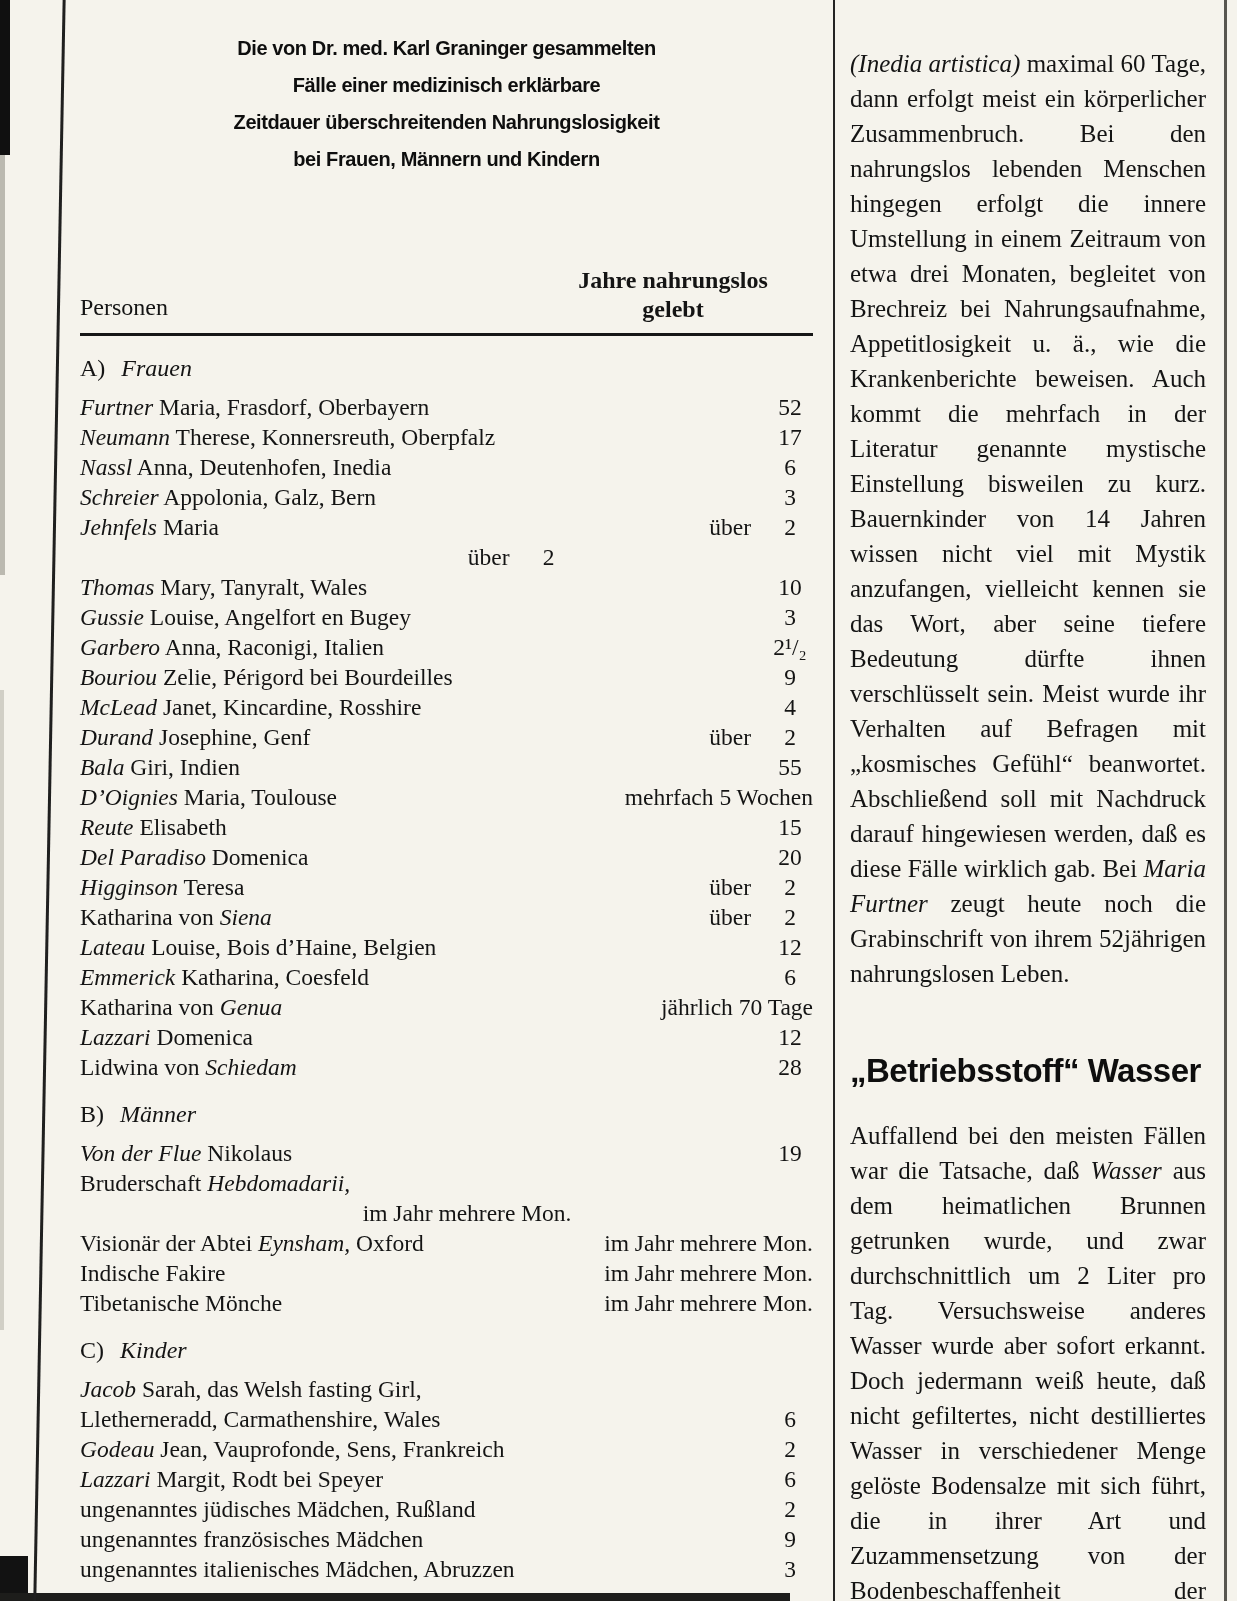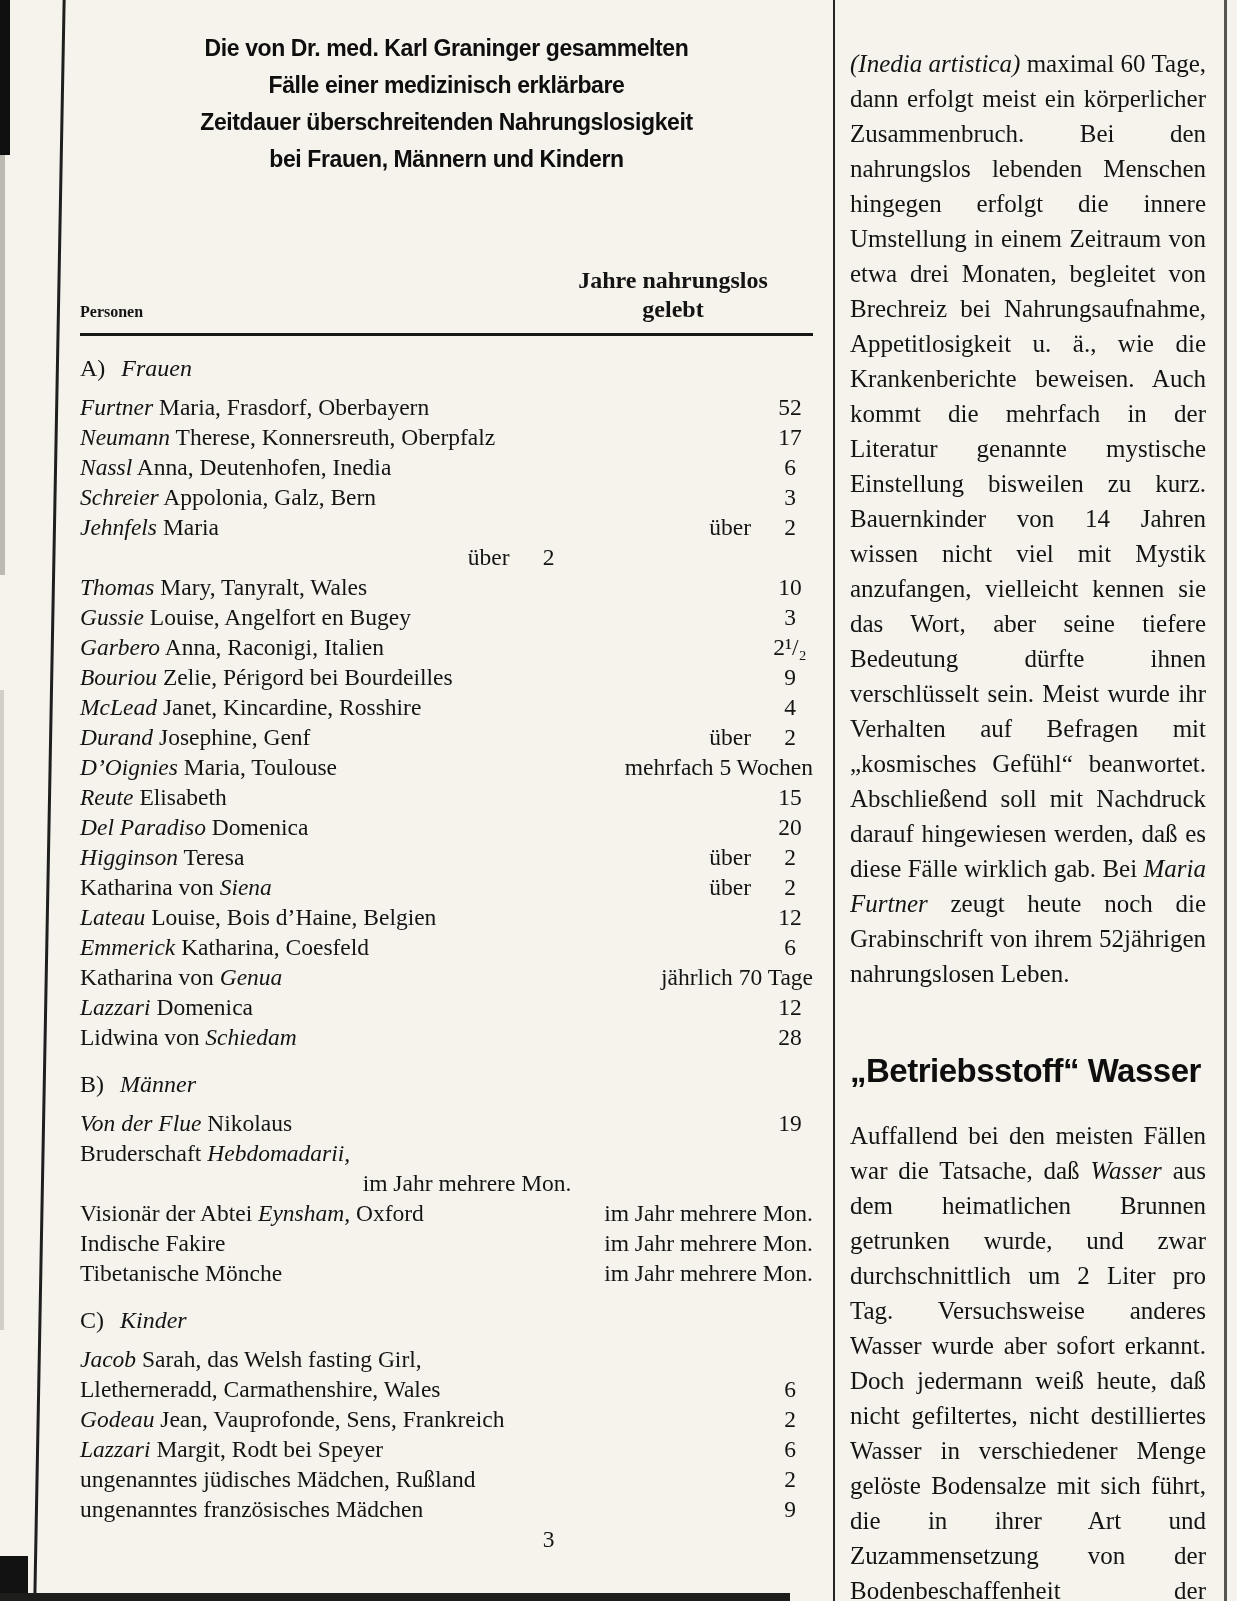--- a/index.html
+++ b/index.html
@@ -15,24 +15,24 @@
   .edge-bottom{position:absolute;left:0;top:1593px;width:790px;height:8px;background:#1d1d1b;}
   .rule-left{position:absolute;left:63px;top:-20px;width:3px;height:1680px;background:#1f1f1f;transform:rotate(1.05deg);transform-origin:top left;}
   .rule-divider{position:absolute;left:833px;top:0;width:2px;height:1601px;background:#232323;}
   .rule-right{position:absolute;left:1224px;top:0;width:3px;height:1601px;background:#575650;}
 
   
   .col-left{position:absolute;left:80px;top:0;width:733px;}
   .title{
     margin-top:30px;text-align:center;
     font-family:"Liberation Sans",sans-serif;font-weight:bold;
-    font-size:23px;line-height:37px;letter-spacing:-0.4px;color:#0e0e0e;
+    font-size:20px;line-height:37px;letter-spacing:-0.4px;color:#0e0e0e;
   }
   .thead{display:flex;justify-content:space-between;align-items:flex-end;margin-top:88px;}
-  .th-person{font-weight:bold;font-size:16px;padding-bottom:3px;}
+  .th-person{font-weight:normal;font-size:24px;padding-bottom:3px;}
   .th-value{font-weight:bold;font-size:24px;line-height:29px;text-align:center;width:280px;}
   .head-rule{height:3px;background:#161616;margin-top:9px;}
   .sec-head{font-size:24px;line-height:30px;margin-top:17px;margin-bottom:9px;}
   .sec-label{margin-right:16px;}
   .row{display:flex;justify-content:center;font-size:23.5px;line-height:30px;}
   .name{flex:1;white-space:nowrap;}
   .val{display:flex;justify-content:flex-end;white-space:nowrap;min-width:250px;}
   .pre{margin-right:16px;}
   .num{min-width:46px;text-align:center;}
   .it{font-style:italic;}
@@ -148,20 +148,26 @@
           </span>
         </div>
         <div class="row">
           <span class="name"><span class="it">Durand</span><span> Josephine, Genf</span></span>
           <span class="val">
             <span class="pre">über</span>
             <span class="num">2</span>
           </span>
         </div>
         <div class="row">
+          <span class="name"><span class="it">Bala</span><span> Giri, Indien</span></span>
+          <span class="val">
+            <span class="num">55</span>
+          </span>
+        </div>
+        <div class="row">
           <span class="name"><span class="it">D’Oignies</span><span> Maria, Toulouse</span></span>
           <span class="val">
             <span class="txt">mehrfach 5 Wochen</span>
           </span>
         </div>
         <div class="row">
           <span class="name"><span class="it">Reute</span><span> Elisabeth</span></span>
           <span class="val">
             <span class="num">15</span>
           </span>
@@ -279,20 +285,21 @@
             <span class="num">2</span>
           </span>
         </div>
         <div class="row">
           <span class="name"><span>ungenanntes französisches Mädchen</span></span>
           <span class="val">
             <span class="num">9</span>
           </span>
         </div>
         <div class="row">
+          <span class="name"><span>ungenanntes italienisches Mädchen, Abruzzen</span></span>
           <span class="val">
             <span class="num">3</span>
           </span>
         </div>
       </div>
   </div>
 
   <div class="col-right">
     <p class="para p1" id="p1"><span class="it">(Inedia artistica)</span><span> maximal 60 Tage, dann erfolgt meist ein körperlicher Zusammenbruch. Bei den nahrungslos lebenden Menschen hingegen erfolgt die innere Umstellung in einem Zeitraum von etwa drei Monaten, begleitet von Brechreiz bei Nahrungsaufnahme, Appetitlosigkeit u. ä., wie die Krankenberichte beweisen. Auch kommt die mehrfach in der Literatur genannte mystische Einstellung bisweilen zu kurz. Bauernkinder von 14 Jahren wissen nicht viel mit Mystik anzufangen, vielleicht kennen sie das Wort, aber seine tiefere Bedeutung dürfte ihnen verschlüsselt sein. Meist wurde ihr Verhalten auf Befragen mit „kosmisches Gefühl“ beanwortet. Abschließend soll mit Nachdruck darauf hingewiesen werden, daß es diese Fälle wirklich gab. Bei </span><span class="it">Maria Furtner</span><span> zeugt heute noch die Grabinschrift von ihrem 52jährigen nahrungslosen Leben.</span></p>
     <h2 class="h2">„Betriebsstoff“ Wasser</h2>

